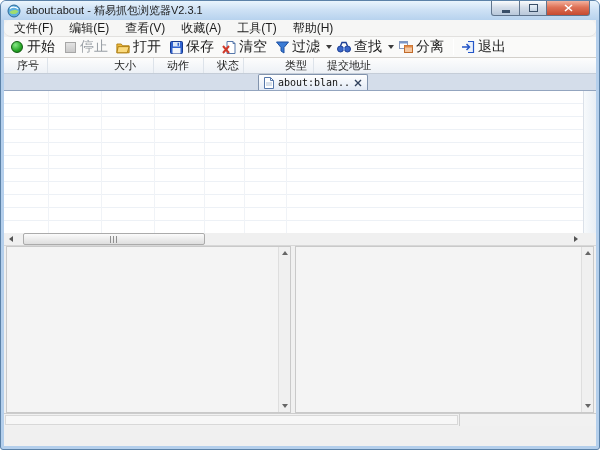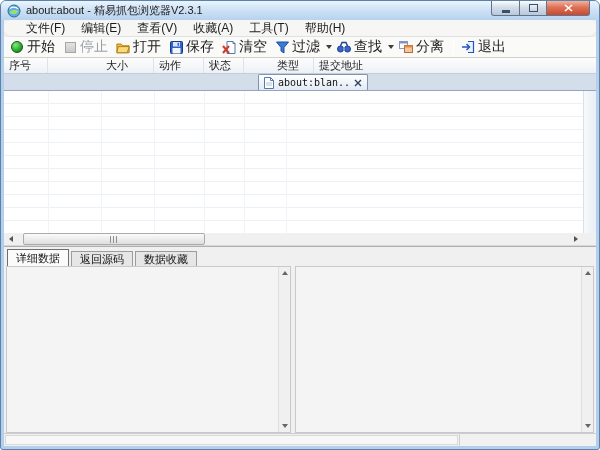--- a/index.html
+++ b/index.html
@@ -22,40 +22,40 @@
   .winbtn.close { width:43px; border-left:none; border-radius:0 0 3px 0;
                   background:linear-gradient(#f3b29e,#de7257 45%,#c64a31); }
   .glyph-min { width:8px; height:3px; background:#3a4f68; margin-top:6px; display:block; }
   .glyph-max { width:9px; height:8px; border:1px solid #3a4f68; background:linear-gradient(#e9f1f8,#c3d2e2); display:block; }
 
   
   .content { position:absolute; left:3px; right:3px; top:19px; bottom:3px;
              background:#f0f0f0; display:flex; flex-direction:column; }
 
   .menubar { height:17px; background:#f6f6f5; border-bottom:1px solid #e2e1df;
-             display:flex; align-items:flex-end; padding-left:14px;border-radius:7px; }
+             display:flex; align-items:flex-end; padding-left:2px;border-radius:7px; }
   .menu-item { font-size:12px; color:#1c1c1c; padding:0 8px; line-height:16px; }
 
   .toolbar { height:21px; background:#fafaf9; border-bottom:1px solid #d3d0cb;
              display:flex; align-items:center; padding-left:3px; }
   .tbtn { display:flex; align-items:center; gap:3px; padding:1px 5px 1px 3px; font-size:14px;
           color:#1a1a1a; white-space:nowrap; }
   .tbtn.disabled { color:#9aa0a6; }
   .ico { width:14px; height:14px; display:inline-flex; align-items:center; justify-content:center; flex:0 0 auto; }
   .ico-start { width:12px; height:12px; border-radius:50%; border:1px solid #0e5c0e;
                background:radial-gradient(circle at 35% 30%, #86e886, #27a627 60%, #157015); }
   .ico-stop { width:11px; height:11px; border:1px solid #a6a6a6; background:linear-gradient(#e3e3e3,#c9c9c9); }
   .caret-down { width:0; height:0; border-left:3.5px solid transparent; border-right:3.5px solid transparent;
                 border-top:4px solid #3c3c3c; margin:0 2px 0 1px; }
   .tsep { width:1px; height:16px; background:#c6c6c6; border-right:1px solid #fff; margin:0 4px; }
 
   
   .theader { height:16px; display:flex; background:linear-gradient(#fdfdfd,#edf1f6);
              border-bottom:1px solid #c5cdd8; }
-  .hcell { font-size:11px; color:#222; padding-left:5px; line-height:15px;
+  .hcell { font-size:11px; color:#222; padding-left:13px; line-height:15px;
            border-right:1px solid #dde3ea; overflow:hidden; white-space:nowrap; }
   .hc0{width:44px;} .hc1{width:53px;margin-top:32px;} .hc2{width:53px;} .hc3{width:50px;} .hc4{width:40px;} .hc5{width:42px;margin-left:28px;}
   .hc6{flex:1; border-right:none;}
 
   
   .tabstrip { height:17px; background:#d4ddea; border-bottom:1px solid #93a5bf;
               display:flex; align-items:flex-end; padding-left:26px;justify-content:center; }
   .ctab { height:16px; display:flex; align-items:center; gap:4px; padding:0 5px;
           background:linear-gradient(#ffffff,#e2eaf6); border:1px solid #8193ad; border-bottom:none;
           border-radius:2px 2px 0 0; }
@@ -278,25 +278,20 @@
         <div class="hthumb">
           <span class="hgrip"></span>
         </div>
       </div>
       <div class="harrow">
         <span class="tri-right"></span>
       </div>
       <div class="hcorner"></div>
     </div>
 
-    <div class="btabbar">
-      <div class="btab active">详细数据</div>
-      <div class="btab inactive">返回源码</div>
-      <div class="btab inactive">数据收藏</div>
-    </div>
 
     <div class="panels">
       <div class="panel left">
         <div class="pscroll">
           <span class="tri-up"></span>
           <span class="tri-dn"></span>
         </div>
       </div>
       <div class="panel right">
         <div class="pscroll">

